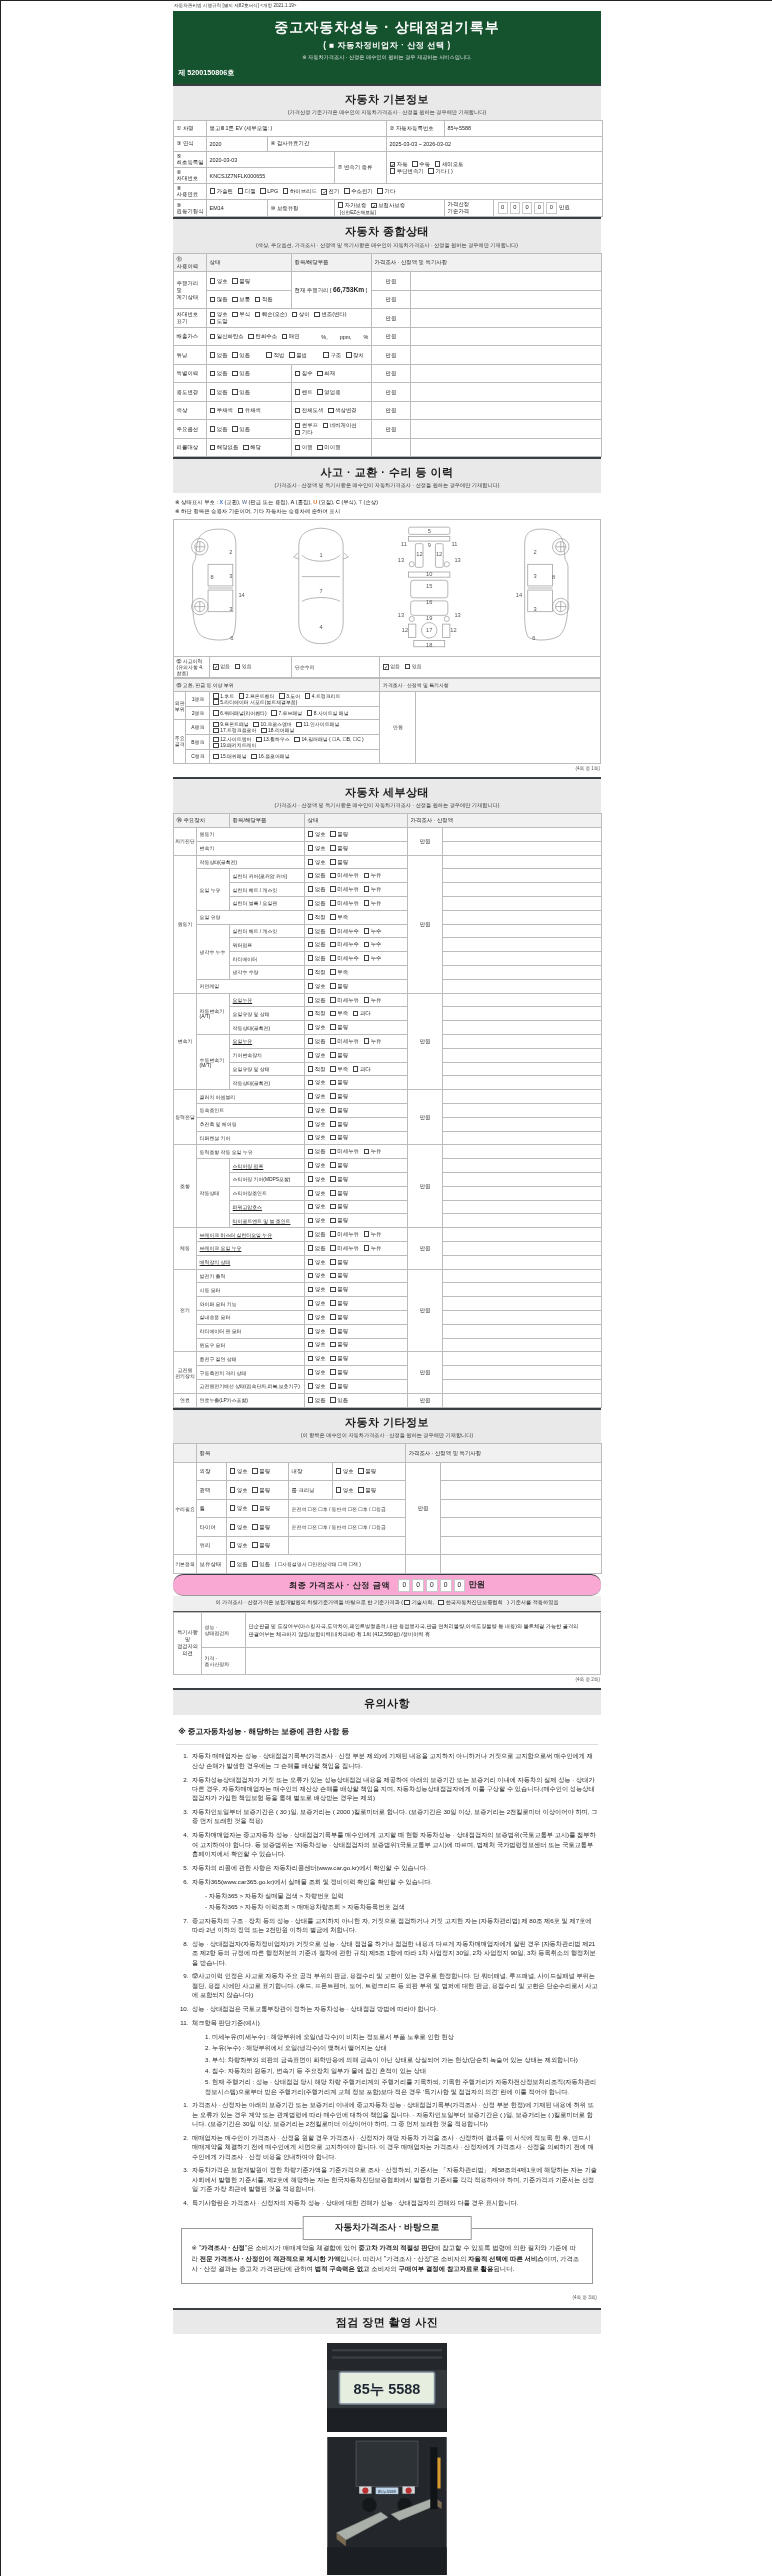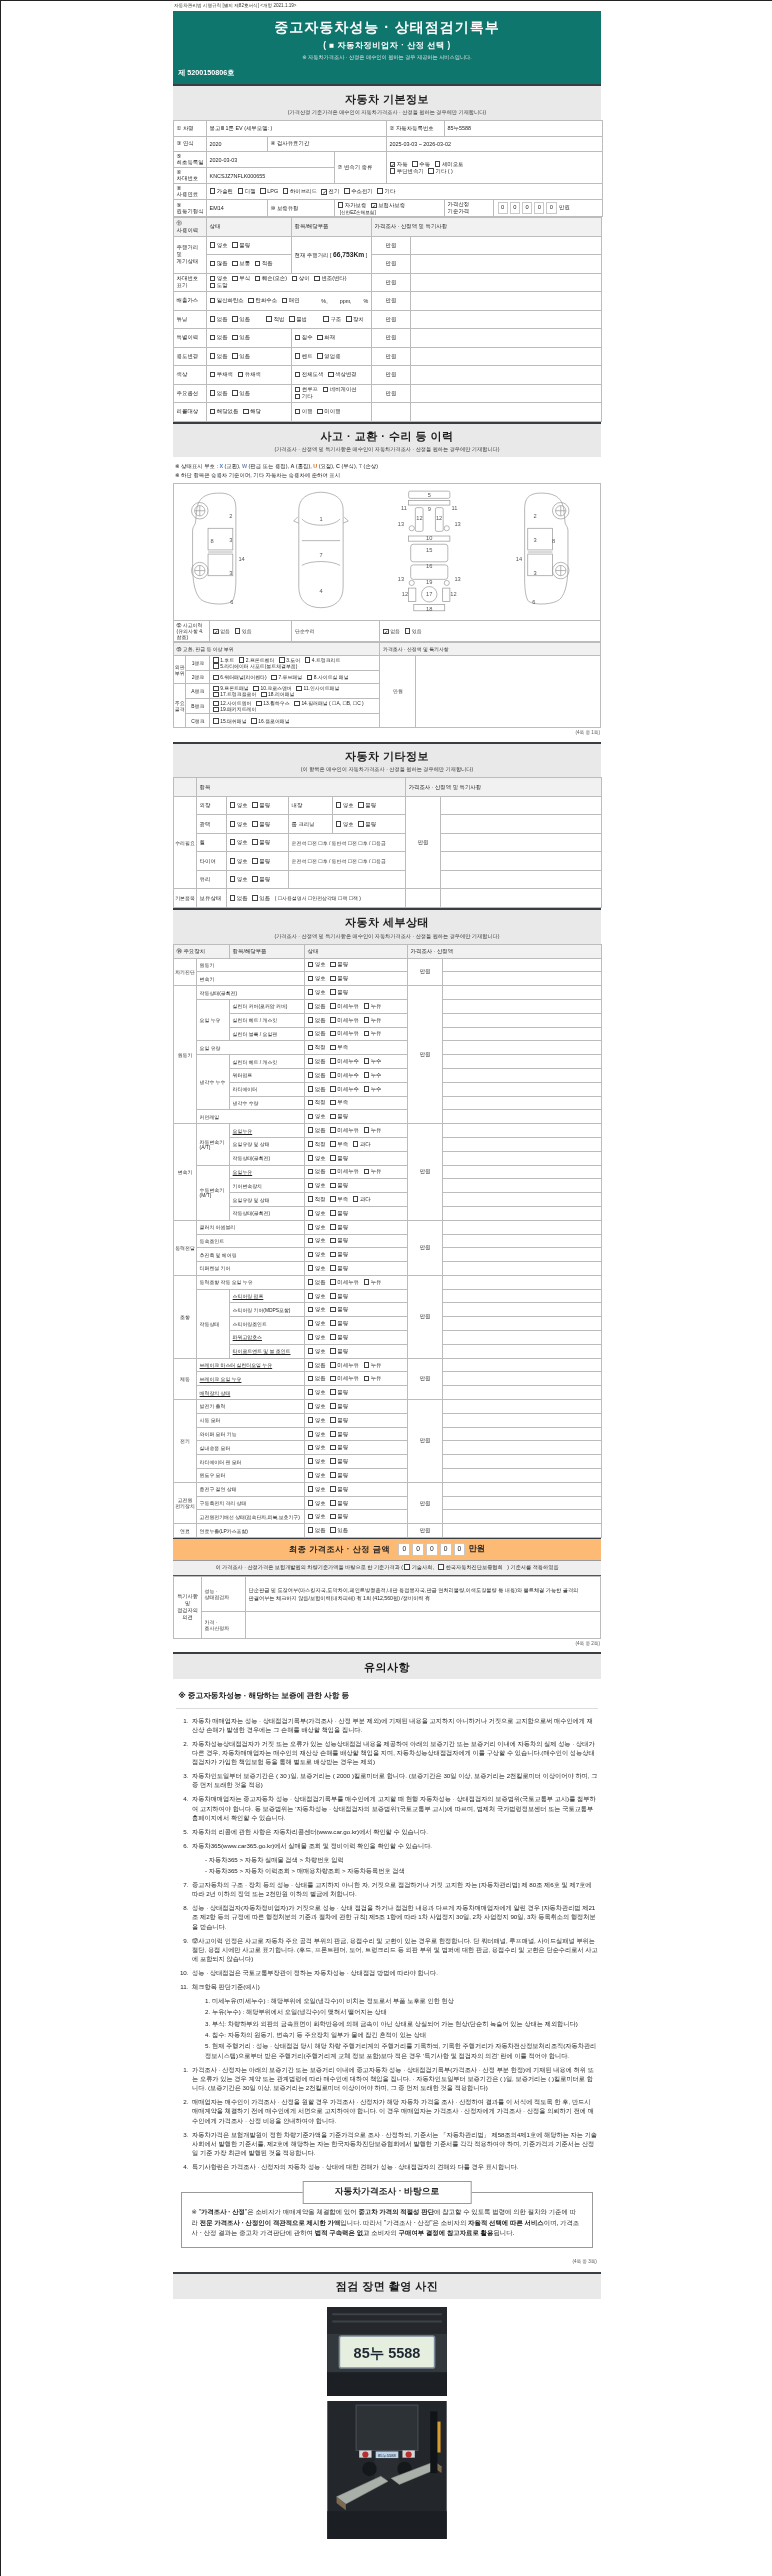--- a/index.html
+++ b/index.html
@@ -45,21 +45,21 @@
 
   .digit{display:inline-block;width:8.2px;height:9.3px;line-height:9.3px;border:0.5px solid #c9c9c9;background:#fff;text-align:center;margin:0 1px;font-size:5.7px;}
   .digit.big{width:9.8px;height:10.8px;line-height:10.8px;font-size:6.7px;}
 
   .legend{font-size:5.4px;padding:5.2px 2.1px 1px;}
   .legend2{font-size:5.4px;padding:1px 2.1px 4.1px;}
   .diagwrap{border:0.5px solid #bcbcbc;border-bottom:none;background:#fff;padding:3.1px 0 1px;}
 
   .pgmark{font-size:4.6px;color:#555;text-align:right;padding:2.6px 1px 6.2px;}
 
-  .finalband{border-top:1.5px solid #393e43;border-bottom:0.5px solid #9a9a9a;background:#fdba74;padding:4.1px 0 3.6px;}
+  .finalband{border-top:1.5px solid #393e43;border-bottom:0.5px solid #9a9a9a;background:#f9a8d4;padding:4.1px 0 3.6px;border-radius:10px;}
   .finalrow{display:flex;justify-content:center;align-items:center;gap:7.2px;}
   .final-label{font-size:8.2px;font-weight:bold;letter-spacing:0.5px;}
   .finalnote{font-size:5.2px;text-align:center;padding:3.1px 0 4.1px;background:#efefef;border-bottom:1px solid #555;}
 
   .rem td{font-size:5.2px;}
   .rem .who{font-size:4.9px;}
   .rem .txt{line-height:1.55;}
 
   .notices{background:#fff;padding:6.2px 3.1px 2.1px;}
   .ntitle{font-size:7.7px;font-weight:bold;padding:6.2px 2.1px 7.2px;border-bottom:0.5px solid #ddd;margin-bottom:6.2px;}
@@ -77,21 +77,21 @@
   .photos svg{display:block;margin:0 auto 5.2px;}
 </style>
 </head>
 <body>
 
 <div class="sheet">
 <div class="doc">
 
   <div class="topnote">자동차관리법 시행규칙 [별지 제82호서식] &lt;개정 2021.1.19&gt;</div>
 
-  <header class="dark" style="background: #0f766e;">
+  <header class="dark" style="background: #14532d;">
     <div class="h-title">중고자동차성능 · 상태점검기록부</div>
     <div class="h-sub">( ■ 자동차정비업자 · 산정 선택 )</div>
     <div class="h-note">※ 자동차가격조사 · 산정은 매수인이 원하는 경우 제공하는 서비스입니다.</div>
     <div class="h-docno">제 5200150806호</div>
   </header>
 
   <section>
     <div class="band">
       <div class="bt">자동차 기본정보</div>
       <div class="bs">(가격산정 기준가격은 매수인이 자동차가격조사 · 산정을 원하는 경우에만 기재합니다)</div>
@@ -142,20 +142,24 @@
         <td class="lab">⑩ 보증유형</td>
         <td colspan="2"><span><span class="opt"><span class="cb"></span><span class="ol">자가보증</span></span><span class="opt"><span class="cb ck">✓</span><span class="ol">보험사보증</span></span></span><span class="wnote">[신한EZ손해보험]</span></td>
         <td class="lab">가격산정 기준가격</td>
         <td id="basic-price-cell"><span class="digit">0</span><span class="digit">0</span><span class="digit">0</span><span class="digit">0</span><span class="digit">0</span> <span>만원</span></td>
       </tr>
     </tbody>
         </table>
   </section>
 
   <section>
+    <div class="band">
+      <div class="bt">자동차 종합상태</div>
+      <div class="bs">(색상, 주요옵션, 가격조사 · 산정액 및 특기사항은 매수인이 자동차가격조사 · 산정을 원하는 경우에만 기재합니다)</div>
+    </div>
     <table class="ovr">
       <colgroup>
             <col style="width:33px">
             <col style="width:85px">
             <col style="width:80px">
             <col style="width:39px">
             <col style="width:191px">
           </colgroup>
       <tbody>
             <tr>
@@ -403,20 +407,280 @@
               <td style="text-align:center">C랭크</td>
               <td><span class="opt"><span class="cb"></span><span class="ol">15.대쉬패널</span></span><span class="opt"><span class="cb"></span><span class="ol">16.플로어패널</span></span></td>
             </tr>
           </tbody>
     </table>
     <div class="pgmark">(4쪽 중 1쪽)</div>
   </section>
 
   <section>
     <div class="band">
+      <div class="bt">자동차 세부상태</div>
+      <div class="bs">(가격조사 · 산정액 및 특기사항은 매수인이 자동차가격조사 · 산정을 원하는 경우에만 기재합니다)</div>
+    </div>
+    <table class="dtl">
+      <colgroup>
+            <col style="width:23px">
+            <col style="width:33px">
+            <col style="width:75px">
+            <col style="width:103px">
+            <col style="width:35px">
+            <col style="width:159px">
+          </colgroup>
+      <tbody>
+            <tr>
+        <td colspan="2" class="hd">⑭ 주요장치</td>
+        <td class="hd">항목/해당부품</td>
+        <td class="hd">상태</td>
+        <td colspan="2" class="hd">가격조사 · 산정액</td>
+      </tr>
+      </tbody>
+          <tbody id="detail-body">
+            <tr>
+              <td class="glab" rowspan="2">자기진단</td>
+              <td class="ilab" colspan="2"><span class="">원동기</span></td>
+              <td><span class="opt"><span class="cb"></span><span class="ol">양호</span></span><span class="opt"><span class="cb"></span><span class="ol">불량</span></span></td>
+              <td class="pr" rowspan="2">만원</td>
+              <td class="ex"></td>
+            </tr>
+            <tr>
+              <td class="ilab" colspan="2"><span class="">변속기</span></td>
+              <td><span class="opt"><span class="cb"></span><span class="ol">양호</span></span><span class="opt"><span class="cb"></span><span class="ol">불량</span></span></td>
+              <td class="ex"></td>
+            </tr>
+            <tr>
+              <td class="glab" rowspan="10">원동기</td>
+              <td class="ilab" colspan="2"><span class="">작동상태(공회전)</span></td>
+              <td><span class="opt"><span class="cb"></span><span class="ol">양호</span></span><span class="opt"><span class="cb"></span><span class="ol">불량</span></span></td>
+              <td class="pr" rowspan="10">만원</td>
+              <td class="ex"></td>
+            </tr>
+            <tr>
+              <td class="mlab" rowspan="3">오일 누유</td>
+              <td class="ilab"><span class="">실린더 커버(로커암 커버)</span></td>
+              <td><span class="opt"><span class="cb"></span><span class="ol">없음</span></span><span class="opt"><span class="cb"></span><span class="ol">미세누유</span></span><span class="opt"><span class="cb"></span><span class="ol">누유</span></span></td>
+              <td class="ex"></td>
+            </tr>
+            <tr>
+              <td class="ilab"><span class="">실린더 헤드 / 개스킷</span></td>
+              <td><span class="opt"><span class="cb"></span><span class="ol">없음</span></span><span class="opt"><span class="cb"></span><span class="ol">미세누유</span></span><span class="opt"><span class="cb"></span><span class="ol">누유</span></span></td>
+              <td class="ex"></td>
+            </tr>
+            <tr>
+              <td class="ilab"><span class="">실린더 블록 / 오일팬</span></td>
+              <td><span class="opt"><span class="cb"></span><span class="ol">없음</span></span><span class="opt"><span class="cb"></span><span class="ol">미세누유</span></span><span class="opt"><span class="cb"></span><span class="ol">누유</span></span></td>
+              <td class="ex"></td>
+            </tr>
+            <tr>
+              <td class="ilab" colspan="2"><span class="">오일 유량</span></td>
+              <td><span class="opt"><span class="cb"></span><span class="ol">적정</span></span><span class="opt"><span class="cb"></span><span class="ol">부족</span></span></td>
+              <td class="ex"></td>
+            </tr>
+            <tr>
+              <td class="mlab" rowspan="4">냉각수 누수</td>
+              <td class="ilab"><span class="">실린더 헤드 / 개스킷</span></td>
+              <td><span class="opt"><span class="cb"></span><span class="ol">없음</span></span><span class="opt"><span class="cb"></span><span class="ol">미세누수</span></span><span class="opt"><span class="cb"></span><span class="ol">누수</span></span></td>
+              <td class="ex"></td>
+            </tr>
+            <tr>
+              <td class="ilab"><span class="">워터펌프</span></td>
+              <td><span class="opt"><span class="cb"></span><span class="ol">없음</span></span><span class="opt"><span class="cb"></span><span class="ol">미세누수</span></span><span class="opt"><span class="cb"></span><span class="ol">누수</span></span></td>
+              <td class="ex"></td>
+            </tr>
+            <tr>
+              <td class="ilab"><span class="">라디에이터</span></td>
+              <td><span class="opt"><span class="cb"></span><span class="ol">없음</span></span><span class="opt"><span class="cb"></span><span class="ol">미세누수</span></span><span class="opt"><span class="cb"></span><span class="ol">누수</span></span></td>
+              <td class="ex"></td>
+            </tr>
+            <tr>
+              <td class="ilab"><span class="">냉각수 수량</span></td>
+              <td><span class="opt"><span class="cb"></span><span class="ol">적정</span></span><span class="opt"><span class="cb"></span><span class="ol">부족</span></span></td>
+              <td class="ex"></td>
+            </tr>
+            <tr>
+              <td class="ilab" colspan="2"><span class="">커먼레일</span></td>
+              <td><span class="opt"><span class="cb"></span><span class="ol">양호</span></span><span class="opt"><span class="cb"></span><span class="ol">불량</span></span></td>
+              <td class="ex"></td>
+            </tr>
+            <tr>
+              <td class="glab" rowspan="7">변속기</td>
+              <td class="mlab" rowspan="3">자동변속기 (A/T)</td>
+              <td class="ilab"><span class="u">오일누유</span></td>
+              <td><span class="opt"><span class="cb"></span><span class="ol">없음</span></span><span class="opt"><span class="cb"></span><span class="ol">미세누유</span></span><span class="opt"><span class="cb"></span><span class="ol">누유</span></span></td>
+              <td class="pr" rowspan="7">만원</td>
+              <td class="ex"></td>
+            </tr>
+            <tr>
+              <td class="ilab"><span class="">오일유량 및 상태</span></td>
+              <td><span class="opt"><span class="cb"></span><span class="ol">적정</span></span><span class="opt"><span class="cb"></span><span class="ol">부족</span></span><span class="opt"><span class="cb"></span><span class="ol">과다</span></span></td>
+              <td class="ex"></td>
+            </tr>
+            <tr>
+              <td class="ilab"><span class="">작동상태(공회전)</span></td>
+              <td><span class="opt"><span class="cb"></span><span class="ol">양호</span></span><span class="opt"><span class="cb"></span><span class="ol">불량</span></span></td>
+              <td class="ex"></td>
+            </tr>
+            <tr>
+              <td class="mlab" rowspan="4">수동변속기 (M/T)</td>
+              <td class="ilab"><span class="u">오일누유</span></td>
+              <td><span class="opt"><span class="cb"></span><span class="ol">없음</span></span><span class="opt"><span class="cb"></span><span class="ol">미세누유</span></span><span class="opt"><span class="cb"></span><span class="ol">누유</span></span></td>
+              <td class="ex"></td>
+            </tr>
+            <tr>
+              <td class="ilab"><span class="">기어변속장치</span></td>
+              <td><span class="opt"><span class="cb"></span><span class="ol">양호</span></span><span class="opt"><span class="cb"></span><span class="ol">불량</span></span></td>
+              <td class="ex"></td>
+            </tr>
+            <tr>
+              <td class="ilab"><span class="">오일유량 및 상태</span></td>
+              <td><span class="opt"><span class="cb"></span><span class="ol">적정</span></span><span class="opt"><span class="cb"></span><span class="ol">부족</span></span><span class="opt"><span class="cb"></span><span class="ol">과다</span></span></td>
+              <td class="ex"></td>
+            </tr>
+            <tr>
+              <td class="ilab"><span class="">작동상태(공회전)</span></td>
+              <td><span class="opt"><span class="cb"></span><span class="ol">양호</span></span><span class="opt"><span class="cb"></span><span class="ol">불량</span></span></td>
+              <td class="ex"></td>
+            </tr>
+            <tr>
+              <td class="glab" rowspan="4">동력전달</td>
+              <td class="ilab" colspan="2"><span class="">클러치 어셈블리</span></td>
+              <td><span class="opt"><span class="cb"></span><span class="ol">양호</span></span><span class="opt"><span class="cb"></span><span class="ol">불량</span></span></td>
+              <td class="pr" rowspan="4">만원</td>
+              <td class="ex"></td>
+            </tr>
+            <tr>
+              <td class="ilab" colspan="2"><span class="">등속조인트</span></td>
+              <td><span class="opt"><span class="cb"></span><span class="ol">양호</span></span><span class="opt"><span class="cb"></span><span class="ol">불량</span></span></td>
+              <td class="ex"></td>
+            </tr>
+            <tr>
+              <td class="ilab" colspan="2"><span class="">추진축 및 베어링</span></td>
+              <td><span class="opt"><span class="cb"></span><span class="ol">양호</span></span><span class="opt"><span class="cb"></span><span class="ol">불량</span></span></td>
+              <td class="ex"></td>
+            </tr>
+            <tr>
+              <td class="ilab" colspan="2"><span class="">디퍼렌셜 기어</span></td>
+              <td><span class="opt"><span class="cb"></span><span class="ol">양호</span></span><span class="opt"><span class="cb"></span><span class="ol">불량</span></span></td>
+              <td class="ex"></td>
+            </tr>
+            <tr>
+              <td class="glab" rowspan="6">조향</td>
+              <td class="ilab" colspan="2"><span class="">동력조향 작동 오일 누유</span></td>
+              <td><span class="opt"><span class="cb"></span><span class="ol">없음</span></span><span class="opt"><span class="cb"></span><span class="ol">미세누유</span></span><span class="opt"><span class="cb"></span><span class="ol">누유</span></span></td>
+              <td class="pr" rowspan="6">만원</td>
+              <td class="ex"></td>
+            </tr>
+            <tr>
+              <td class="mlab" rowspan="5">작동상태</td>
+              <td class="ilab"><span class="u">스티어링 펌프</span></td>
+              <td><span class="opt"><span class="cb"></span><span class="ol">양호</span></span><span class="opt"><span class="cb"></span><span class="ol">불량</span></span></td>
+              <td class="ex"></td>
+            </tr>
+            <tr>
+              <td class="ilab"><span class="">스티어링 기어(MDPS포함)</span></td>
+              <td><span class="opt"><span class="cb"></span><span class="ol">양호</span></span><span class="opt"><span class="cb"></span><span class="ol">불량</span></span></td>
+              <td class="ex"></td>
+            </tr>
+            <tr>
+              <td class="ilab"><span class="">스티어링조인트</span></td>
+              <td><span class="opt"><span class="cb"></span><span class="ol">양호</span></span><span class="opt"><span class="cb"></span><span class="ol">불량</span></span></td>
+              <td class="ex"></td>
+            </tr>
+            <tr>
+              <td class="ilab"><span class="u">파워고압호스</span></td>
+              <td><span class="opt"><span class="cb"></span><span class="ol">양호</span></span><span class="opt"><span class="cb"></span><span class="ol">불량</span></span></td>
+              <td class="ex"></td>
+            </tr>
+            <tr>
+              <td class="ilab"><span class="u">타이로드엔드 및 볼 조인트</span></td>
+              <td><span class="opt"><span class="cb"></span><span class="ol">양호</span></span><span class="opt"><span class="cb"></span><span class="ol">불량</span></span></td>
+              <td class="ex"></td>
+            </tr>
+            <tr>
+              <td class="glab" rowspan="3">제동</td>
+              <td class="ilab" colspan="2"><span class="u">브레이크 마스터 실린더오일 누유</span></td>
+              <td><span class="opt"><span class="cb"></span><span class="ol">없음</span></span><span class="opt"><span class="cb"></span><span class="ol">미세누유</span></span><span class="opt"><span class="cb"></span><span class="ol">누유</span></span></td>
+              <td class="pr" rowspan="3">만원</td>
+              <td class="ex"></td>
+            </tr>
+            <tr>
+              <td class="ilab" colspan="2"><span class="u">브레이크 오일 누유</span></td>
+              <td><span class="opt"><span class="cb"></span><span class="ol">없음</span></span><span class="opt"><span class="cb"></span><span class="ol">미세누유</span></span><span class="opt"><span class="cb"></span><span class="ol">누유</span></span></td>
+              <td class="ex"></td>
+            </tr>
+            <tr>
+              <td class="ilab" colspan="2"><span class="u">배력장치 상태</span></td>
+              <td><span class="opt"><span class="cb"></span><span class="ol">양호</span></span><span class="opt"><span class="cb"></span><span class="ol">불량</span></span></td>
+              <td class="ex"></td>
+            </tr>
+            <tr>
+              <td class="glab" rowspan="6">전기</td>
+              <td class="ilab" colspan="2"><span class="">발전기 출력</span></td>
+              <td><span class="opt"><span class="cb"></span><span class="ol">양호</span></span><span class="opt"><span class="cb"></span><span class="ol">불량</span></span></td>
+              <td class="pr" rowspan="6">만원</td>
+              <td class="ex"></td>
+            </tr>
+            <tr>
+              <td class="ilab" colspan="2"><span class="">시동 모터</span></td>
+              <td><span class="opt"><span class="cb"></span><span class="ol">양호</span></span><span class="opt"><span class="cb"></span><span class="ol">불량</span></span></td>
+              <td class="ex"></td>
+            </tr>
+            <tr>
+              <td class="ilab" colspan="2"><span class="">와이퍼 모터 기능</span></td>
+              <td><span class="opt"><span class="cb"></span><span class="ol">양호</span></span><span class="opt"><span class="cb"></span><span class="ol">불량</span></span></td>
+              <td class="ex"></td>
+            </tr>
+            <tr>
+              <td class="ilab" colspan="2"><span class="">실내송풍 모터</span></td>
+              <td><span class="opt"><span class="cb"></span><span class="ol">양호</span></span><span class="opt"><span class="cb"></span><span class="ol">불량</span></span></td>
+              <td class="ex"></td>
+            </tr>
+            <tr>
+              <td class="ilab" colspan="2"><span class="">라디에이터 팬 모터</span></td>
+              <td><span class="opt"><span class="cb"></span><span class="ol">양호</span></span><span class="opt"><span class="cb"></span><span class="ol">불량</span></span></td>
+              <td class="ex"></td>
+            </tr>
+            <tr>
+              <td class="ilab" colspan="2"><span class="">윈도우 모터</span></td>
+              <td><span class="opt"><span class="cb"></span><span class="ol">양호</span></span><span class="opt"><span class="cb"></span><span class="ol">불량</span></span></td>
+              <td class="ex"></td>
+            </tr>
+            <tr>
+              <td class="glab" rowspan="3">고전원 전기장치</td>
+              <td class="ilab" colspan="2"><span class="">충전구 절연 상태</span></td>
+              <td><span class="opt"><span class="cb"></span><span class="ol">양호</span></span><span class="opt"><span class="cb"></span><span class="ol">불량</span></span></td>
+              <td class="pr" rowspan="3">만원</td>
+              <td class="ex"></td>
+            </tr>
+            <tr>
+              <td class="ilab" colspan="2"><span class="">구동축전지 격리 상태</span></td>
+              <td><span class="opt"><span class="cb"></span><span class="ol">양호</span></span><span class="opt"><span class="cb"></span><span class="ol">불량</span></span></td>
+              <td class="ex"></td>
+            </tr>
+            <tr>
+              <td class="ilab" colspan="2"><span class="">고전원전기배선 상태(접속단자,피복,보호기구)</span></td>
+              <td><span class="opt"><span class="cb"></span><span class="ol">양호</span></span><span class="opt"><span class="cb"></span><span class="ol">불량</span></span></td>
+              <td class="ex"></td>
+            </tr>
+            <tr>
+              <td class="glab" rowspan="1">연료</td>
+              <td class="ilab" colspan="2"><span class="">연료누출(LP가스포함)</span></td>
+              <td><span class="opt"><span class="cb"></span><span class="ol">없음</span></span><span class="opt"><span class="cb"></span><span class="ol">있음</span></span></td>
+              <td class="pr" rowspan="1">만원</td>
+              <td class="ex"></td>
+            </tr>
+          </tbody>
+    </table>
+  </section>
+
+  <section>
+    <div class="band">
       <div class="bt">자동차 기타정보</div>
       <div class="bs">(이 항목은 매수인이 자동차가격조사 · 산정을 원하는 경우에만 기재합니다)</div>
     </div>
     <table class="etc">
       <colgroup>
             <col style="width:23px">
             <col style="width:30px">
             <col style="width:62px">
             <col style="width:44px">
             <col style="width:73px">
@@ -463,280 +727,20 @@
               <td class="lab">유리</td>
               <td><span class="opt"><span class="cb"></span><span class="ol">양호</span></span><span class="opt"><span class="cb"></span><span class="ol">불량</span></span></td>
               <td colspan="2"></td>
               <td class="ex"></td>
             </tr>
             <tr>
               <td class="glab">기본품목</td>
               <td class="lab">보유상태</td>
               <td colspan="3"><span class="opt"><span class="cb"></span><span class="ol">없음</span></span><span class="opt"><span class="cb"></span><span class="ol">있음</span></span><span style="font-size:4.9px">( ☐사용설명서 ☐안전삼각대 ☐잭 ☐잭 )</span></td>
               <td class="pr"></td>
-              <td class="ex"></td>
-            </tr>
-          </tbody>
-    </table>
-  </section>
-
-  <section>
-    <div class="band">
-      <div class="bt">자동차 세부상태</div>
-      <div class="bs">(가격조사 · 산정액 및 특기사항은 매수인이 자동차가격조사 · 산정을 원하는 경우에만 기재합니다)</div>
-    </div>
-    <table class="dtl">
-      <colgroup>
-            <col style="width:23px">
-            <col style="width:33px">
-            <col style="width:75px">
-            <col style="width:103px">
-            <col style="width:35px">
-            <col style="width:159px">
-          </colgroup>
-      <tbody>
-            <tr>
-        <td colspan="2" class="hd">⑭ 주요장치</td>
-        <td class="hd">항목/해당부품</td>
-        <td class="hd">상태</td>
-        <td colspan="2" class="hd">가격조사 · 산정액</td>
-      </tr>
-      </tbody>
-          <tbody id="detail-body">
-            <tr>
-              <td class="glab" rowspan="2">자기진단</td>
-              <td class="ilab" colspan="2"><span class="">원동기</span></td>
-              <td><span class="opt"><span class="cb"></span><span class="ol">양호</span></span><span class="opt"><span class="cb"></span><span class="ol">불량</span></span></td>
-              <td class="pr" rowspan="2">만원</td>
-              <td class="ex"></td>
-            </tr>
-            <tr>
-              <td class="ilab" colspan="2"><span class="">변속기</span></td>
-              <td><span class="opt"><span class="cb"></span><span class="ol">양호</span></span><span class="opt"><span class="cb"></span><span class="ol">불량</span></span></td>
-              <td class="ex"></td>
-            </tr>
-            <tr>
-              <td class="glab" rowspan="10">원동기</td>
-              <td class="ilab" colspan="2"><span class="">작동상태(공회전)</span></td>
-              <td><span class="opt"><span class="cb"></span><span class="ol">양호</span></span><span class="opt"><span class="cb"></span><span class="ol">불량</span></span></td>
-              <td class="pr" rowspan="10">만원</td>
-              <td class="ex"></td>
-            </tr>
-            <tr>
-              <td class="mlab" rowspan="3">오일 누유</td>
-              <td class="ilab"><span class="">실린더 커버(로커암 커버)</span></td>
-              <td><span class="opt"><span class="cb"></span><span class="ol">없음</span></span><span class="opt"><span class="cb"></span><span class="ol">미세누유</span></span><span class="opt"><span class="cb"></span><span class="ol">누유</span></span></td>
-              <td class="ex"></td>
-            </tr>
-            <tr>
-              <td class="ilab"><span class="">실린더 헤드 / 개스킷</span></td>
-              <td><span class="opt"><span class="cb"></span><span class="ol">없음</span></span><span class="opt"><span class="cb"></span><span class="ol">미세누유</span></span><span class="opt"><span class="cb"></span><span class="ol">누유</span></span></td>
-              <td class="ex"></td>
-            </tr>
-            <tr>
-              <td class="ilab"><span class="">실린더 블록 / 오일팬</span></td>
-              <td><span class="opt"><span class="cb"></span><span class="ol">없음</span></span><span class="opt"><span class="cb"></span><span class="ol">미세누유</span></span><span class="opt"><span class="cb"></span><span class="ol">누유</span></span></td>
-              <td class="ex"></td>
-            </tr>
-            <tr>
-              <td class="ilab" colspan="2"><span class="">오일 유량</span></td>
-              <td><span class="opt"><span class="cb"></span><span class="ol">적정</span></span><span class="opt"><span class="cb"></span><span class="ol">부족</span></span></td>
-              <td class="ex"></td>
-            </tr>
-            <tr>
-              <td class="mlab" rowspan="4">냉각수 누수</td>
-              <td class="ilab"><span class="">실린더 헤드 / 개스킷</span></td>
-              <td><span class="opt"><span class="cb"></span><span class="ol">없음</span></span><span class="opt"><span class="cb"></span><span class="ol">미세누수</span></span><span class="opt"><span class="cb"></span><span class="ol">누수</span></span></td>
-              <td class="ex"></td>
-            </tr>
-            <tr>
-              <td class="ilab"><span class="">워터펌프</span></td>
-              <td><span class="opt"><span class="cb"></span><span class="ol">없음</span></span><span class="opt"><span class="cb"></span><span class="ol">미세누수</span></span><span class="opt"><span class="cb"></span><span class="ol">누수</span></span></td>
-              <td class="ex"></td>
-            </tr>
-            <tr>
-              <td class="ilab"><span class="">라디에이터</span></td>
-              <td><span class="opt"><span class="cb"></span><span class="ol">없음</span></span><span class="opt"><span class="cb"></span><span class="ol">미세누수</span></span><span class="opt"><span class="cb"></span><span class="ol">누수</span></span></td>
-              <td class="ex"></td>
-            </tr>
-            <tr>
-              <td class="ilab"><span class="">냉각수 수량</span></td>
-              <td><span class="opt"><span class="cb"></span><span class="ol">적정</span></span><span class="opt"><span class="cb"></span><span class="ol">부족</span></span></td>
-              <td class="ex"></td>
-            </tr>
-            <tr>
-              <td class="ilab" colspan="2"><span class="">커먼레일</span></td>
-              <td><span class="opt"><span class="cb"></span><span class="ol">양호</span></span><span class="opt"><span class="cb"></span><span class="ol">불량</span></span></td>
-              <td class="ex"></td>
-            </tr>
-            <tr>
-              <td class="glab" rowspan="7">변속기</td>
-              <td class="mlab" rowspan="3">자동변속기 (A/T)</td>
-              <td class="ilab"><span class="u">오일누유</span></td>
-              <td><span class="opt"><span class="cb"></span><span class="ol">없음</span></span><span class="opt"><span class="cb"></span><span class="ol">미세누유</span></span><span class="opt"><span class="cb"></span><span class="ol">누유</span></span></td>
-              <td class="pr" rowspan="7">만원</td>
-              <td class="ex"></td>
-            </tr>
-            <tr>
-              <td class="ilab"><span class="">오일유량 및 상태</span></td>
-              <td><span class="opt"><span class="cb"></span><span class="ol">적정</span></span><span class="opt"><span class="cb"></span><span class="ol">부족</span></span><span class="opt"><span class="cb"></span><span class="ol">과다</span></span></td>
-              <td class="ex"></td>
-            </tr>
-            <tr>
-              <td class="ilab"><span class="">작동상태(공회전)</span></td>
-              <td><span class="opt"><span class="cb"></span><span class="ol">양호</span></span><span class="opt"><span class="cb"></span><span class="ol">불량</span></span></td>
-              <td class="ex"></td>
-            </tr>
-            <tr>
-              <td class="mlab" rowspan="4">수동변속기 (M/T)</td>
-              <td class="ilab"><span class="u">오일누유</span></td>
-              <td><span class="opt"><span class="cb"></span><span class="ol">없음</span></span><span class="opt"><span class="cb"></span><span class="ol">미세누유</span></span><span class="opt"><span class="cb"></span><span class="ol">누유</span></span></td>
-              <td class="ex"></td>
-            </tr>
-            <tr>
-              <td class="ilab"><span class="">기어변속장치</span></td>
-              <td><span class="opt"><span class="cb"></span><span class="ol">양호</span></span><span class="opt"><span class="cb"></span><span class="ol">불량</span></span></td>
-              <td class="ex"></td>
-            </tr>
-            <tr>
-              <td class="ilab"><span class="">오일유량 및 상태</span></td>
-              <td><span class="opt"><span class="cb"></span><span class="ol">적정</span></span><span class="opt"><span class="cb"></span><span class="ol">부족</span></span><span class="opt"><span class="cb"></span><span class="ol">과다</span></span></td>
-              <td class="ex"></td>
-            </tr>
-            <tr>
-              <td class="ilab"><span class="">작동상태(공회전)</span></td>
-              <td><span class="opt"><span class="cb"></span><span class="ol">양호</span></span><span class="opt"><span class="cb"></span><span class="ol">불량</span></span></td>
-              <td class="ex"></td>
-            </tr>
-            <tr>
-              <td class="glab" rowspan="4">동력전달</td>
-              <td class="ilab" colspan="2"><span class="">클러치 어셈블리</span></td>
-              <td><span class="opt"><span class="cb"></span><span class="ol">양호</span></span><span class="opt"><span class="cb"></span><span class="ol">불량</span></span></td>
-              <td class="pr" rowspan="4">만원</td>
-              <td class="ex"></td>
-            </tr>
-            <tr>
-              <td class="ilab" colspan="2"><span class="">등속조인트</span></td>
-              <td><span class="opt"><span class="cb"></span><span class="ol">양호</span></span><span class="opt"><span class="cb"></span><span class="ol">불량</span></span></td>
-              <td class="ex"></td>
-            </tr>
-            <tr>
-              <td class="ilab" colspan="2"><span class="">추진축 및 베어링</span></td>
-              <td><span class="opt"><span class="cb"></span><span class="ol">양호</span></span><span class="opt"><span class="cb"></span><span class="ol">불량</span></span></td>
-              <td class="ex"></td>
-            </tr>
-            <tr>
-              <td class="ilab" colspan="2"><span class="">디퍼렌셜 기어</span></td>
-              <td><span class="opt"><span class="cb"></span><span class="ol">양호</span></span><span class="opt"><span class="cb"></span><span class="ol">불량</span></span></td>
-              <td class="ex"></td>
-            </tr>
-            <tr>
-              <td class="glab" rowspan="6">조향</td>
-              <td class="ilab" colspan="2"><span class="">동력조향 작동 오일 누유</span></td>
-              <td><span class="opt"><span class="cb"></span><span class="ol">없음</span></span><span class="opt"><span class="cb"></span><span class="ol">미세누유</span></span><span class="opt"><span class="cb"></span><span class="ol">누유</span></span></td>
-              <td class="pr" rowspan="6">만원</td>
-              <td class="ex"></td>
-            </tr>
-            <tr>
-              <td class="mlab" rowspan="5">작동상태</td>
-              <td class="ilab"><span class="u">스티어링 펌프</span></td>
-              <td><span class="opt"><span class="cb"></span><span class="ol">양호</span></span><span class="opt"><span class="cb"></span><span class="ol">불량</span></span></td>
-              <td class="ex"></td>
-            </tr>
-            <tr>
-              <td class="ilab"><span class="">스티어링 기어(MDPS포함)</span></td>
-              <td><span class="opt"><span class="cb"></span><span class="ol">양호</span></span><span class="opt"><span class="cb"></span><span class="ol">불량</span></span></td>
-              <td class="ex"></td>
-            </tr>
-            <tr>
-              <td class="ilab"><span class="">스티어링조인트</span></td>
-              <td><span class="opt"><span class="cb"></span><span class="ol">양호</span></span><span class="opt"><span class="cb"></span><span class="ol">불량</span></span></td>
-              <td class="ex"></td>
-            </tr>
-            <tr>
-              <td class="ilab"><span class="u">파워고압호스</span></td>
-              <td><span class="opt"><span class="cb"></span><span class="ol">양호</span></span><span class="opt"><span class="cb"></span><span class="ol">불량</span></span></td>
-              <td class="ex"></td>
-            </tr>
-            <tr>
-              <td class="ilab"><span class="u">타이로드엔드 및 볼 조인트</span></td>
-              <td><span class="opt"><span class="cb"></span><span class="ol">양호</span></span><span class="opt"><span class="cb"></span><span class="ol">불량</span></span></td>
-              <td class="ex"></td>
-            </tr>
-            <tr>
-              <td class="glab" rowspan="3">제동</td>
-              <td class="ilab" colspan="2"><span class="u">브레이크 마스터 실린더오일 누유</span></td>
-              <td><span class="opt"><span class="cb"></span><span class="ol">없음</span></span><span class="opt"><span class="cb"></span><span class="ol">미세누유</span></span><span class="opt"><span class="cb"></span><span class="ol">누유</span></span></td>
-              <td class="pr" rowspan="3">만원</td>
-              <td class="ex"></td>
-            </tr>
-            <tr>
-              <td class="ilab" colspan="2"><span class="u">브레이크 오일 누유</span></td>
-              <td><span class="opt"><span class="cb"></span><span class="ol">없음</span></span><span class="opt"><span class="cb"></span><span class="ol">미세누유</span></span><span class="opt"><span class="cb"></span><span class="ol">누유</span></span></td>
-              <td class="ex"></td>
-            </tr>
-            <tr>
-              <td class="ilab" colspan="2"><span class="u">배력장치 상태</span></td>
-              <td><span class="opt"><span class="cb"></span><span class="ol">양호</span></span><span class="opt"><span class="cb"></span><span class="ol">불량</span></span></td>
-              <td class="ex"></td>
-            </tr>
-            <tr>
-              <td class="glab" rowspan="6">전기</td>
-              <td class="ilab" colspan="2"><span class="">발전기 출력</span></td>
-              <td><span class="opt"><span class="cb"></span><span class="ol">양호</span></span><span class="opt"><span class="cb"></span><span class="ol">불량</span></span></td>
-              <td class="pr" rowspan="6">만원</td>
-              <td class="ex"></td>
-            </tr>
-            <tr>
-              <td class="ilab" colspan="2"><span class="">시동 모터</span></td>
-              <td><span class="opt"><span class="cb"></span><span class="ol">양호</span></span><span class="opt"><span class="cb"></span><span class="ol">불량</span></span></td>
-              <td class="ex"></td>
-            </tr>
-            <tr>
-              <td class="ilab" colspan="2"><span class="">와이퍼 모터 기능</span></td>
-              <td><span class="opt"><span class="cb"></span><span class="ol">양호</span></span><span class="opt"><span class="cb"></span><span class="ol">불량</span></span></td>
-              <td class="ex"></td>
-            </tr>
-            <tr>
-              <td class="ilab" colspan="2"><span class="">실내송풍 모터</span></td>
-              <td><span class="opt"><span class="cb"></span><span class="ol">양호</span></span><span class="opt"><span class="cb"></span><span class="ol">불량</span></span></td>
-              <td class="ex"></td>
-            </tr>
-            <tr>
-              <td class="ilab" colspan="2"><span class="">라디에이터 팬 모터</span></td>
-              <td><span class="opt"><span class="cb"></span><span class="ol">양호</span></span><span class="opt"><span class="cb"></span><span class="ol">불량</span></span></td>
-              <td class="ex"></td>
-            </tr>
-            <tr>
-              <td class="ilab" colspan="2"><span class="">윈도우 모터</span></td>
-              <td><span class="opt"><span class="cb"></span><span class="ol">양호</span></span><span class="opt"><span class="cb"></span><span class="ol">불량</span></span></td>
-              <td class="ex"></td>
-            </tr>
-            <tr>
-              <td class="glab" rowspan="3">고전원 전기장치</td>
-              <td class="ilab" colspan="2"><span class="">충전구 절연 상태</span></td>
-              <td><span class="opt"><span class="cb"></span><span class="ol">양호</span></span><span class="opt"><span class="cb"></span><span class="ol">불량</span></span></td>
-              <td class="pr" rowspan="3">만원</td>
-              <td class="ex"></td>
-            </tr>
-            <tr>
-              <td class="ilab" colspan="2"><span class="">구동축전지 격리 상태</span></td>
-              <td><span class="opt"><span class="cb"></span><span class="ol">양호</span></span><span class="opt"><span class="cb"></span><span class="ol">불량</span></span></td>
-              <td class="ex"></td>
-            </tr>
-            <tr>
-              <td class="ilab" colspan="2"><span class="">고전원전기배선 상태(접속단자,피복,보호기구)</span></td>
-              <td><span class="opt"><span class="cb"></span><span class="ol">양호</span></span><span class="opt"><span class="cb"></span><span class="ol">불량</span></span></td>
-              <td class="ex"></td>
-            </tr>
-            <tr>
-              <td class="glab" rowspan="1">연료</td>
-              <td class="ilab" colspan="2"><span class="">연료누출(LP가스포함)</span></td>
-              <td><span class="opt"><span class="cb"></span><span class="ol">없음</span></span><span class="opt"><span class="cb"></span><span class="ol">있음</span></span></td>
-              <td class="pr" rowspan="1">만원</td>
               <td class="ex"></td>
             </tr>
           </tbody>
     </table>
   </section>
 
   <div class="finalband">
     <div class="finalrow">
       <span class="final-label">최종 가격조사 · 산정 금액</span>
       <span id="final-digits"><span class="digit big">0</span><span class="digit big">0</span><span class="digit big">0</span><span class="digit big">0</span><span class="digit big">0</span> <b>만원</b></span>

